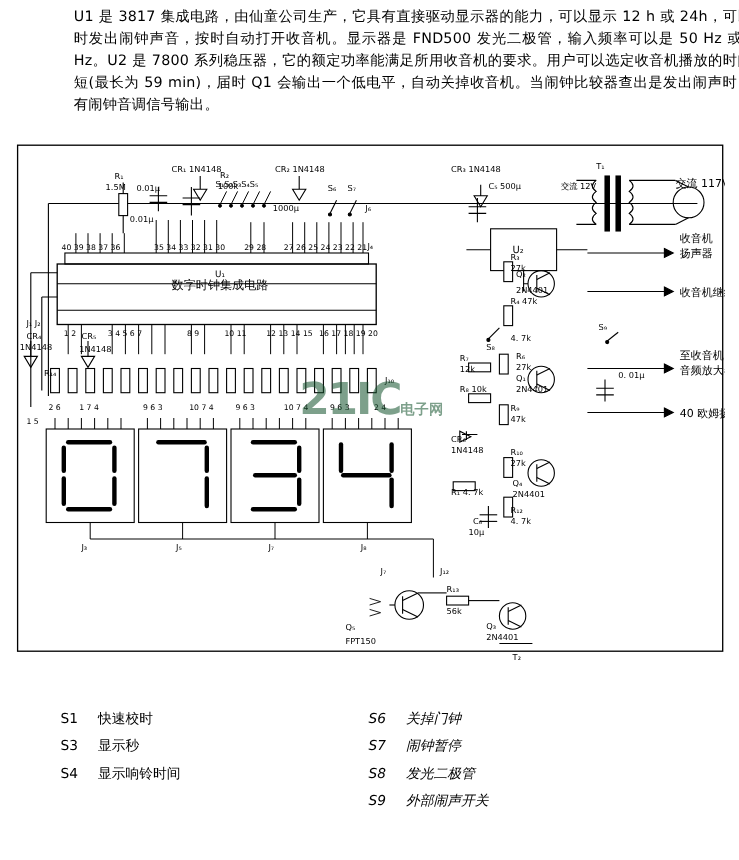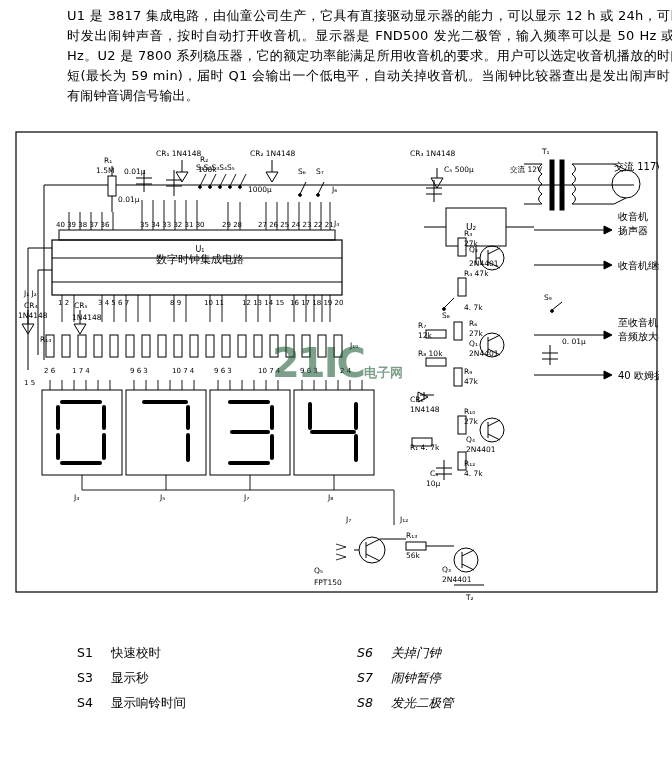--- a/index.html
+++ b/index.html
@@ -18,21 +18,21 @@
     position:absolute;left:14px;top:130px;width:645px;height:500px;
   }
   #legend{
     position:absolute;left:55px;top:640px;width:600px;
     font-size:12.5px;line-height:25px;
   }
   .legcol{position:absolute;top:0;}
   .legcol.a{left:0;}
   .legcol.b{left:280px;font-style:italic;}
   .legrow{white-space:nowrap;}
-  .legkey{display:inline-block;width:34px;margin-left:22px;}
+  .legkey{display:inline-block;width:34px;}
   .wm{
     position:absolute;left:272px;top:340px;
     font-size:40px;font-weight:bold;color:#14532d;opacity:.55;
     letter-spacing:-2px;font-family:"DejaVu Sans",sans-serif;
     pointer-events:none;
   }
   .wm small{font-size:13px;letter-spacing:0;}
   svg text{font-family:"DejaVu Sans","Liberation Sans",sans-serif;}
 </style>
 </head>
@@ -439,14 +439,15 @@
 <div id="legend">
   <div class="legcol a">
     <div class="legrow"><span class="legkey">S1</span><span>快速校时</span></div>
     <div class="legrow"><span class="legkey">S3</span><span>显示秒</span></div>
     <div class="legrow"><span class="legkey">S4</span><span>显示响铃时间</span></div>
   </div>
   <div class="legcol b">
     <div class="legrow"><span class="legkey">S6</span><span>关掉门钟</span></div>
     <div class="legrow"><span class="legkey">S7</span><span>闹钟暂停</span></div>
     <div class="legrow"><span class="legkey">S8</span><span>发光二极管</span></div>
+    <div class="legrow"><span class="legkey">S9</span><span>外部闹声开关</span></div>
   </div>
 </div>
 
 </body></html>

